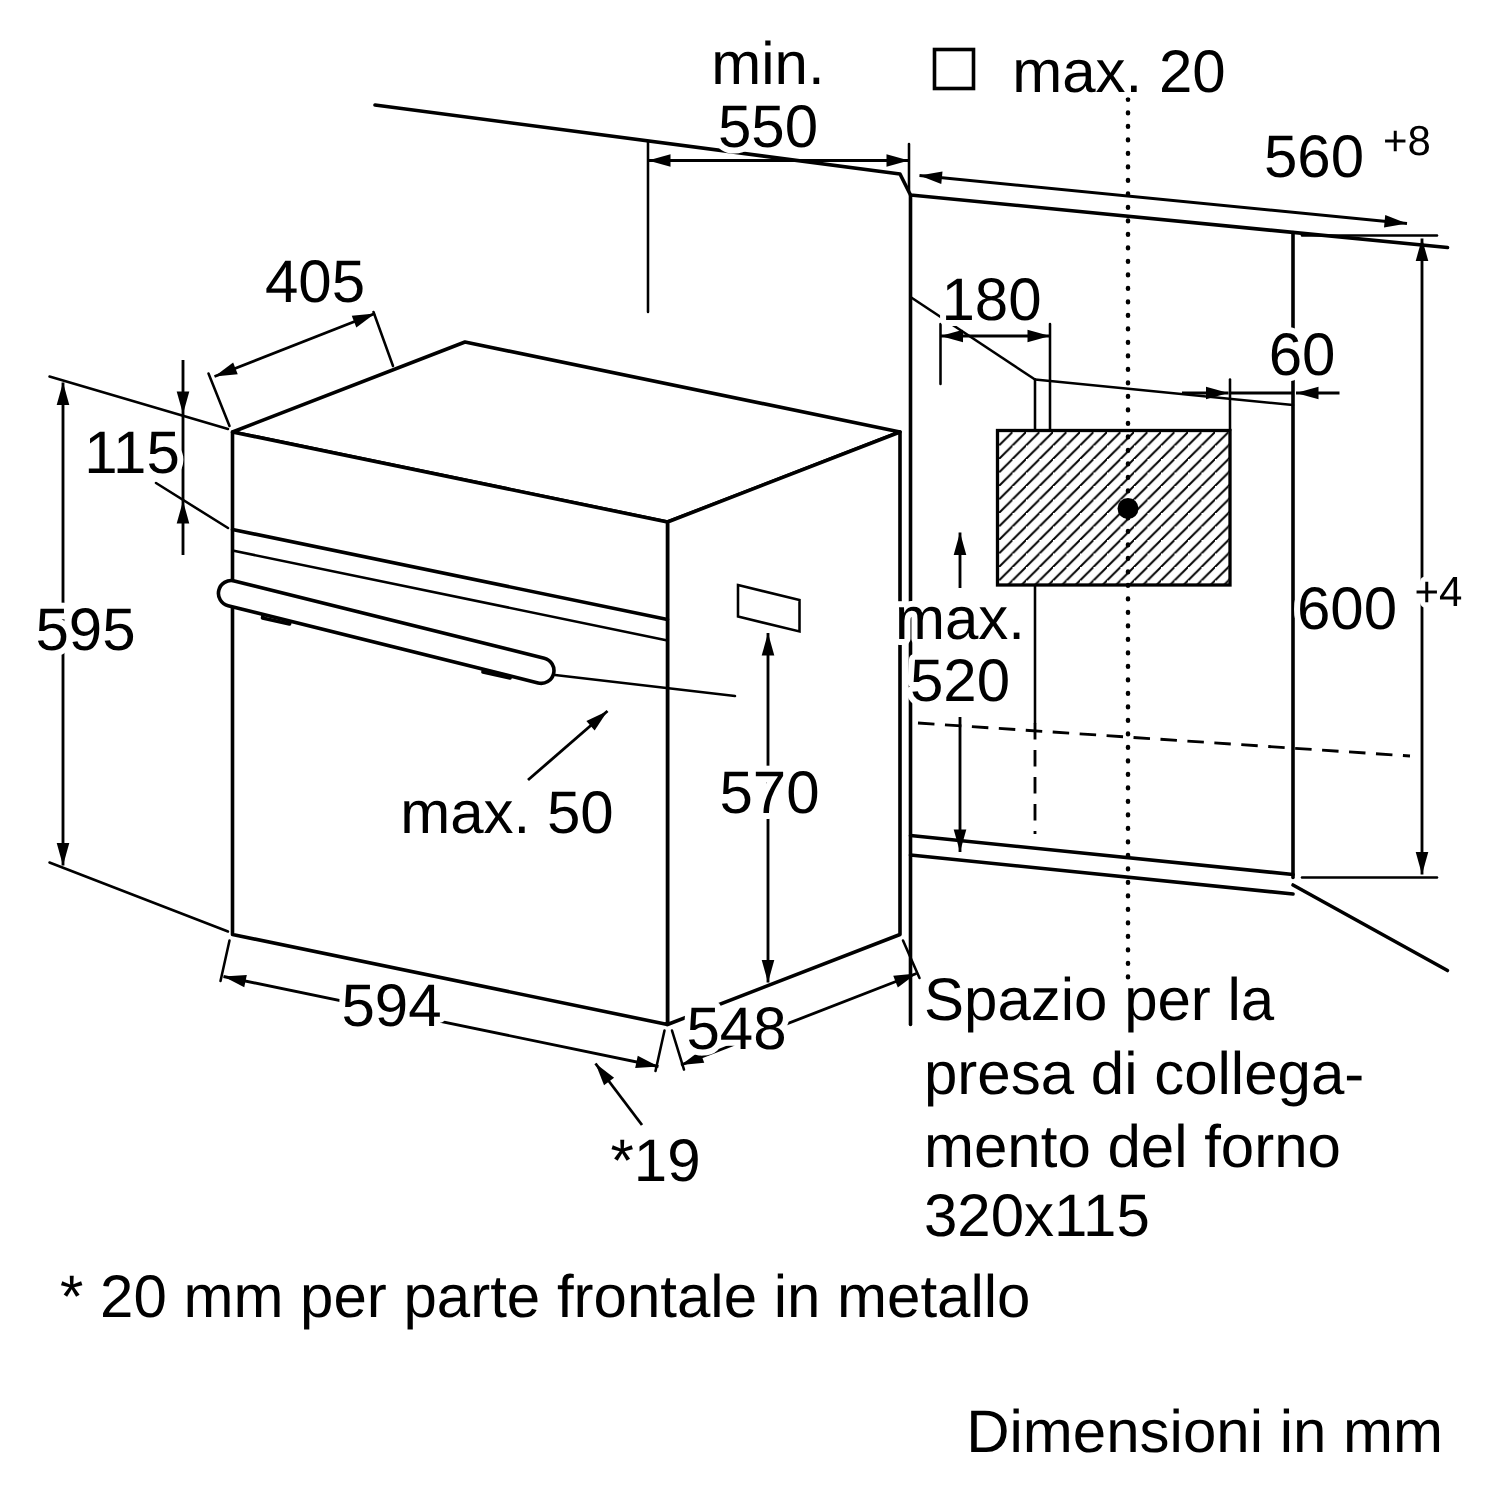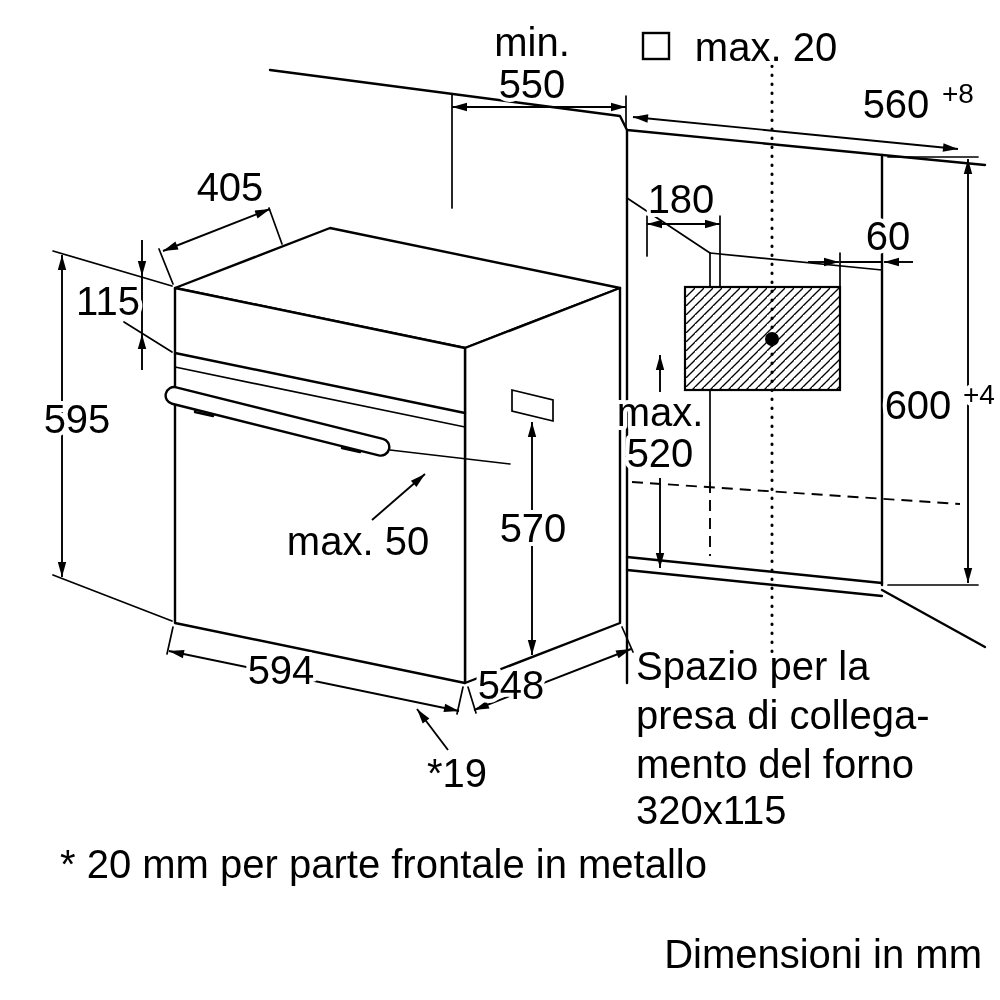--- a/index.html
+++ b/index.html
@@ -4,21 +4,20 @@
 <style>
   * { box-sizing: border-box; }
   body { margin: 0; background: #ffffff; }
   .canvas {
     position: relative;
     width: 1000px;
     height: 1000px;
     background: #ffffff;
     font-family: "Liberation Sans", sans-serif;
     overflow: hidden;
-    padding-left: 20px;
   }
   svg { display: block; }
   
   .ln   { stroke: #000; stroke-width: 2.4; fill: none; stroke-linecap: round; stroke-linejoin: round; }
   .lt   { stroke: #000; stroke-width: 1.7; fill: none; stroke-linecap: round; }
   .dl   { stroke: #000; stroke-width: 1.9; fill: none; }
   .face { fill: #fff; stroke: #000; stroke-width: 2.4; stroke-linejoin: round; }
   .dash { stroke: #000; stroke-width: 1.9; fill: none; stroke-dasharray: 11 7; }
   .dots { stroke: #000; stroke-width: 3; fill: none; stroke-dasharray: 0.5 8.5; stroke-linecap: round; }
   

